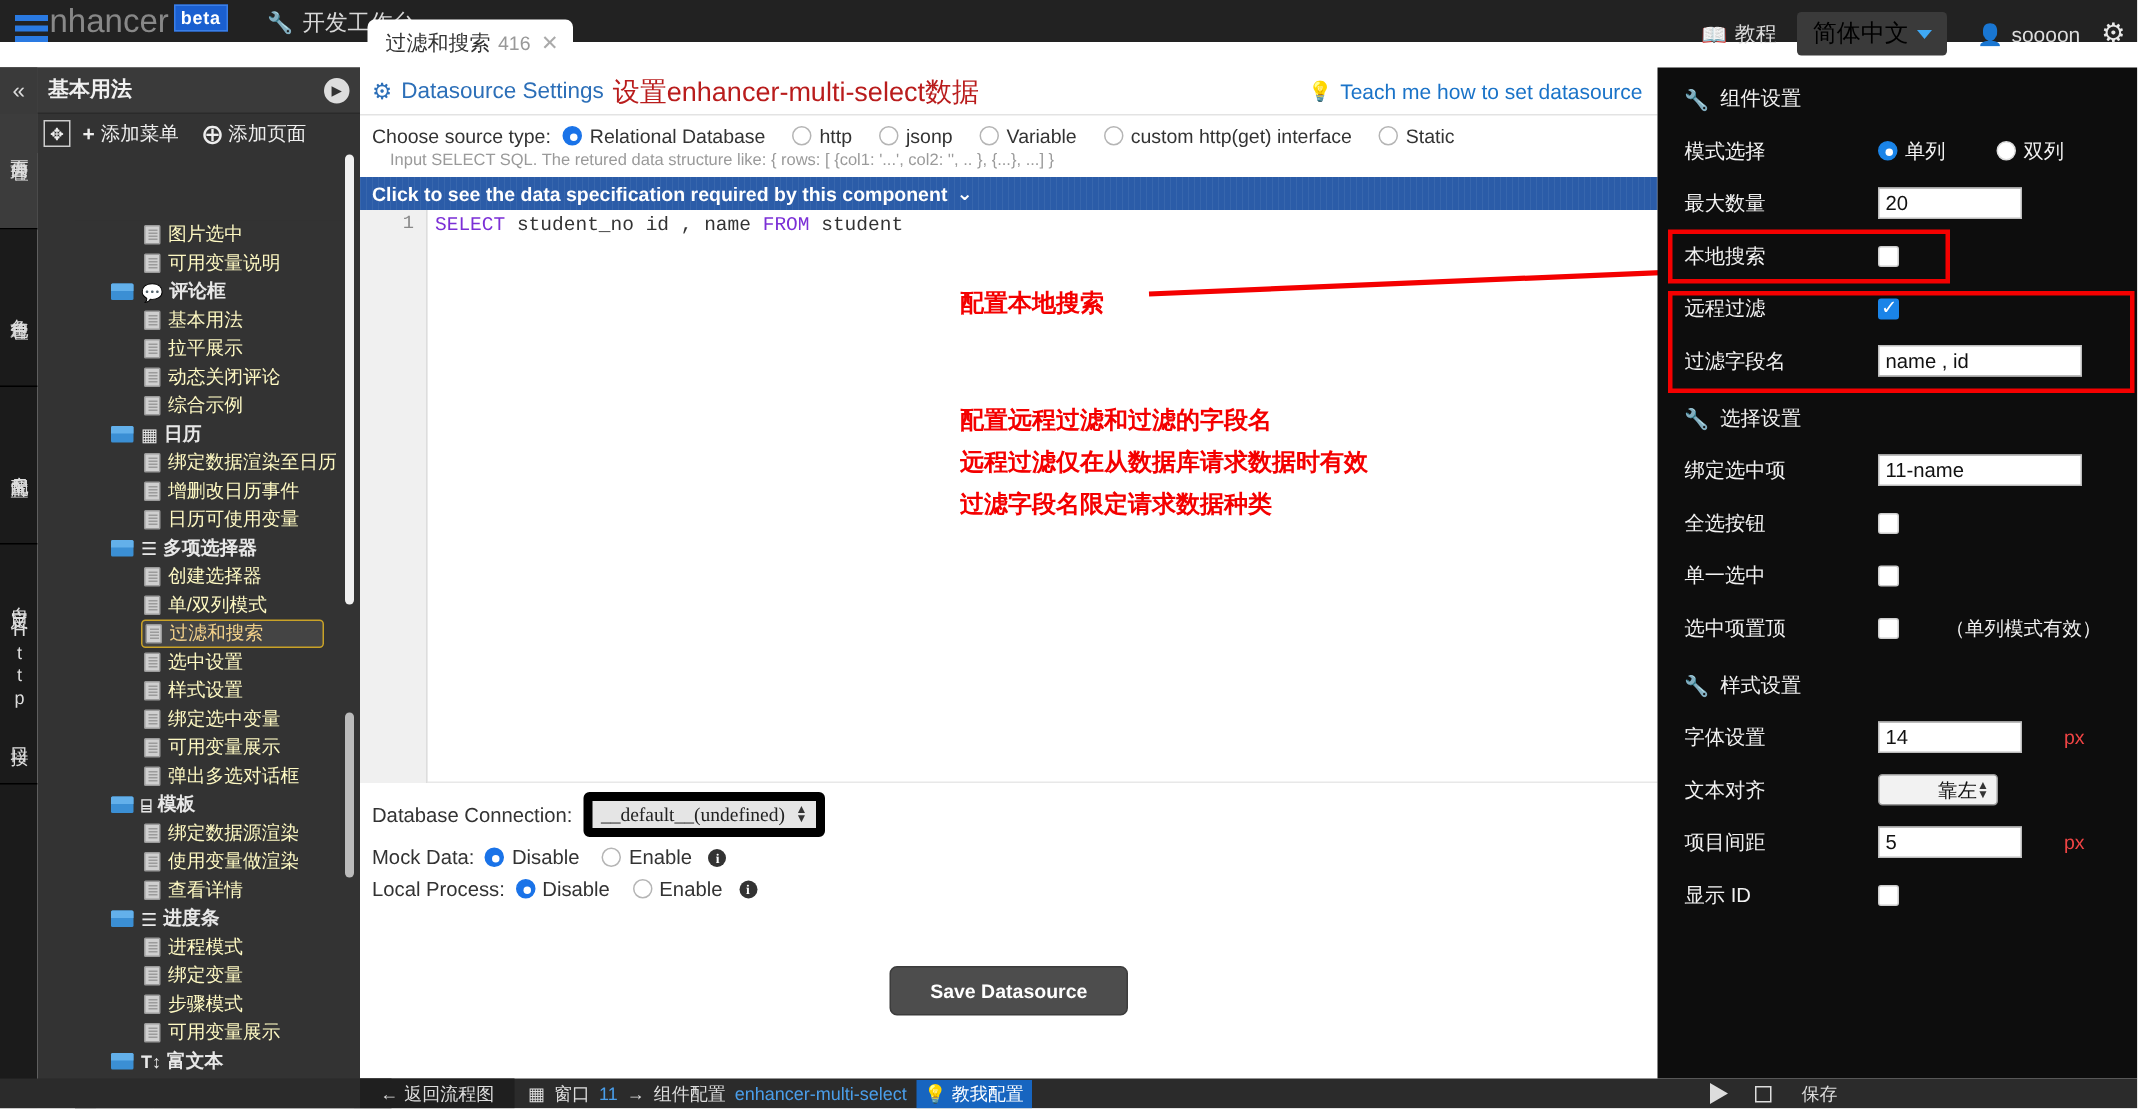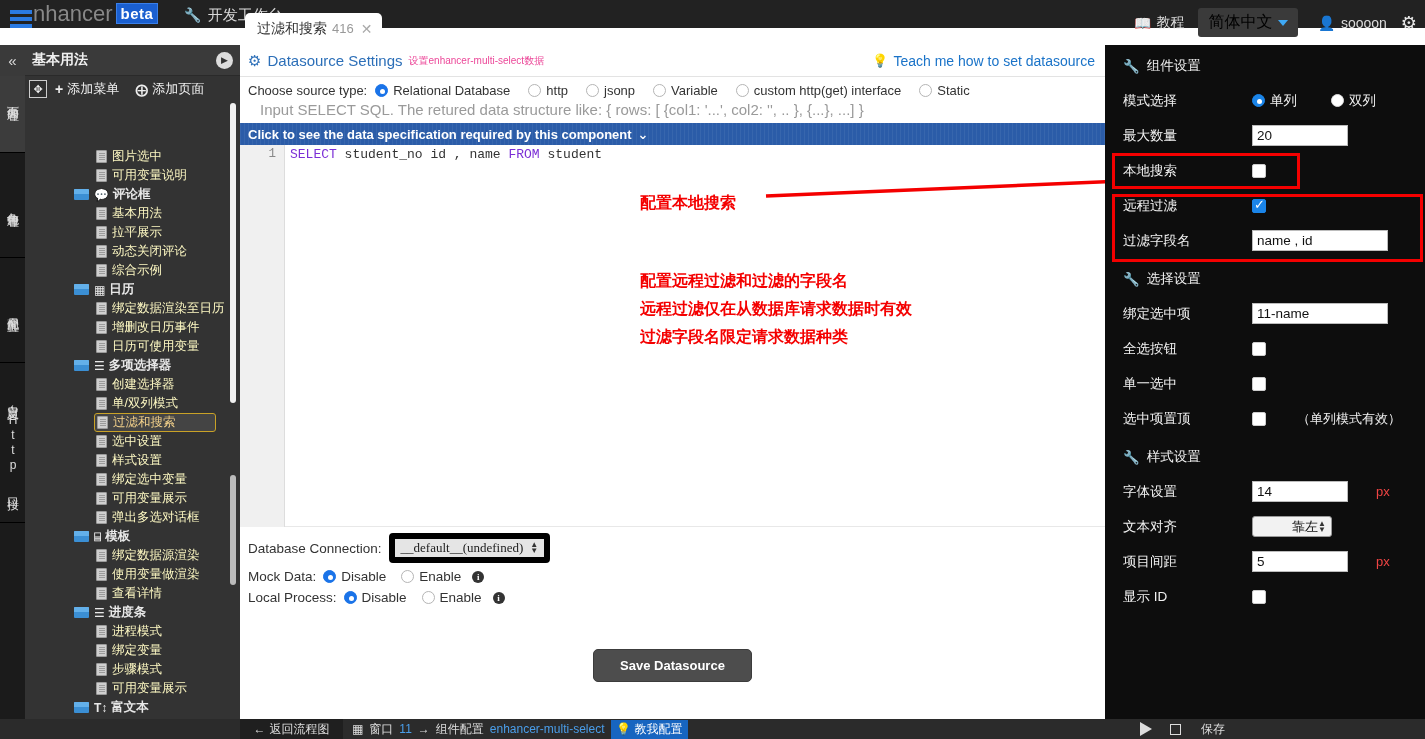--- a/index.html
+++ b/index.html
@@ -17,21 +17,21 @@
     position:absolute; left:0; top:0; width:1425px; height:28px;
     background:#222222;
     display:flex; align-items:center;
   }
   .logo-wrap { display:flex; align-items:flex-start; margin-left:10px; }
   .logo-bars { display:inline-flex; flex-direction:column; justify-content:center; gap:3px; margin-top:9px;}
   .logo-bars i { display:block; width:22px; height:4px; background:#2a7ae2; }
   .logo-bars i:nth-child(2){ background:#2a7ae2; }
   .logo-text { color:#888; font-size:22px; line-height:26px; margin-left:1px; letter-spacing:0px;}
   .beta {
-    background:#1a5fd0; color:#fff; font-size:15px; font-weight:bold;
+    background:#1a5fd0; color:#fff; font-size:12px; font-weight:bold;
     padding:1px 4px; margin-left:3px; margin-top:2px; align-self:flex-start;
     border:1px solid #3a7fe8; letter-spacing:0.5px;
   }
   .top-link {
     color:#d8d8d8; font-size:15px; margin-left:26px; display:flex; align-items:center; gap:6px;
     margin-top:2px;
   }
   .wrench { font-size:14px; color:#e6e6e6; }
 
   
@@ -110,31 +110,31 @@
     overflow:hidden;
   }
 
   
   .main { position:absolute; left:240px; top:45px; width:865px; height:674px; background:#fff; }
   .ds-head {
     height:32px; display:flex; align-items:center; justify-content:space-between;
     padding:0 10px 0 8px; border-bottom:1px solid #e3e3e3;
   }
   .ds-title { color:#2c6fb8; font-size:15px; display:flex; align-items:center; gap:6px;}
-  .ds-title .cn { color:#ec4899; font-size:10px;}
+  .ds-title .cn { color:#b91c1c; font-size:18px;}
   .ds-teach { color:#1a73c8; font-size:14px; display:flex; align-items:center; gap:5px;}
   .teach-ic { color:#e0a800; font-size:13px; }
 
   .srcrow { display:flex; align-items:center; gap:0px; font-size:13px; color:#333; padding:6px 8px 0 8px;}
   .srcrow .lbl { margin-right:8px; }
   .radio { display:flex; align-items:center; gap:5px; margin-right:18px; }
   .rd { width:13px;height:13px;border-radius:50%;border:1px solid #b5b5b5; background:#fff; display:inline-block; position:relative;}
   .rd.on { background:#1a73e8; border-color:#1a73e8; }
   .rd.on:after { content:""; position:absolute; left:4px; top:4px; width:5px;height:5px;border-radius:50%;background:#fff;}
-  .hint { font-size:15px; color:#9a9a9a; padding:3px 8px 5px 8px;margin-left:12px; }
+  .hint { font-size:11px; color:#9a9a9a; padding:3px 8px 5px 20px; }
 
   .spec-bar {
     background:#2b5ca8; color:#fff; font-size:13px; font-weight:bold;
     height:22px; display:flex; align-items:center; padding:0 8px;
     background-image:linear-gradient(90deg, rgba(255,255,255,.06) 1px, transparent 1px);
     background-size:4px 4px;
   }
   .editor { position:relative; height:382px; background:#fff; border-bottom:1px solid #e8e8e8;}
   .ed-gutter { position:absolute; left:0; top:0; width:45px; height:382px; background:#f0f0f0; border-right:1px solid #ddd;}
   .ed-ln { color:#888; font-size:12.5px; text-align:right; padding-right:8px; line-height:19px; font-family:"Liberation Mono","DejaVu Sans Mono",monospace;}

